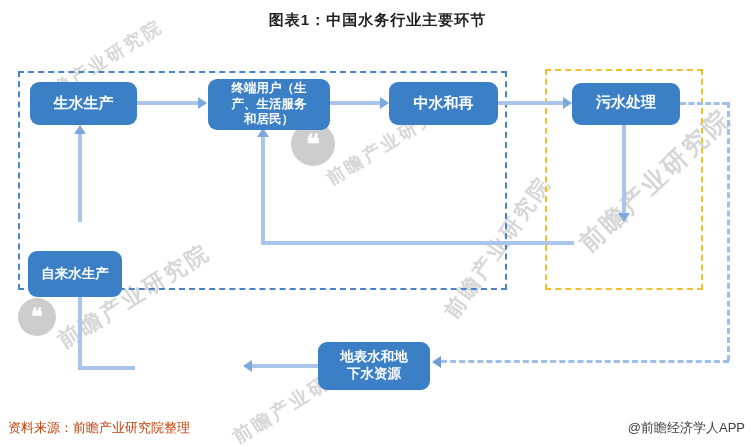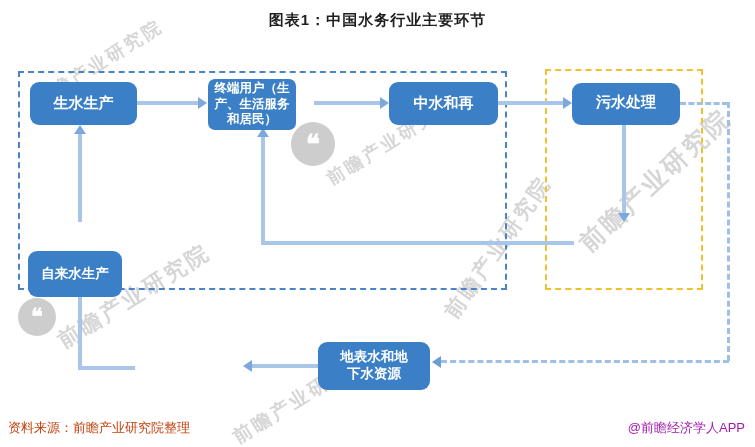--- a/index.html
+++ b/index.html
@@ -39,21 +39,21 @@
   .dln.v{border-left:3px dashed #9dbfe8;width:0;}
   
   .ah{position:absolute;width:0;height:0;z-index:1;}
   .ah.r{border-top:6px solid transparent;border-bottom:6px solid transparent;border-left:9px solid #7ca8de;}
   .ah.l{border-top:6px solid transparent;border-bottom:6px solid transparent;border-right:9px solid #7ca8de;}
   .ah.u{border-left:6px solid transparent;border-right:6px solid transparent;border-bottom:9px solid #7ca8de;}
   .ah.d{border-left:6px solid transparent;border-right:6px solid transparent;border-top:9px solid #7ca8de;}
   .ah.l.dk{border-right-color:#6d9bd6;}
   
   .src{position:absolute;left:8px;top:419px;font-size:13px;color:#c2410c;z-index:3;}
-  .credit{position:absolute;right:10px;top:419px;font-size:13px;color:#a21caf;z-index:3;}
+  .credit{position:absolute;right:10px;top:419px;font-size:13px;color:#404040;z-index:3;}
 </style>
 </head>
 <body>
 
 <div class="stage">
 
   <div class="wm" style="left:30px;top:92px;font-size:18px;transform:rotate(-32deg);">前瞻产业研究院</div>
   <div class="wm" style="left:52px;top:330px;font-size:22px;transform:rotate(-32deg);">前瞻产业研究院</div>
   <div class="wm" style="left:322px;top:170px;font-size:18px;transform:rotate(-32deg);">前瞻产业研究院</div>
   <div class="wm" style="left:572px;top:235px;font-size:25px;transform:rotate(-43deg);">前瞻产业研究院</div>
@@ -97,21 +97,21 @@
   <div class="ln" style="left:252px;top:364px;width:66px;height:4px;"></div>
   <div class="ah l" style="left:243px;top:360px;"></div>
 
   <div class="dln h" style="left:680px;top:102px;width:48px;"></div>
   <div class="dln v" style="left:727px;top:102px;height:259px;"></div>
   <div class="dln h" style="left:441px;top:360px;width:288px;"></div>
   <div class="ah l dk" style="left:432px;top:356px;"></div>
 
   <div class="node" style="left:30px;top:82px;width:107px;height:43px;font-size:15px;">生水生产</div>
 
-  <div class="node" style="left:208px;top:79px;width:88px;height:51px;font-size:12.5px;border-radius:7px;">终端用户（生
+  <div class="node" style="left:208px;top:79px;width:122px;height:51px;font-size:12.5px;">终端用户（生
 产、生活服务
 和居民）</div>
 
   <div class="node" style="left:389px;top:82px;width:109px;height:43px;font-size:15px;">中水和再</div>
 
   <div class="node" style="left:572px;top:83px;width:108px;height:42px;font-size:15px;font-family:Liberation Mono, monospace;">污水处理</div>
 
 
   <div class="node" style="left:28px;top:222px;width:94px;height:46px;font-size:13.5px;margin-top:29px;">自来水生产</div>
 

